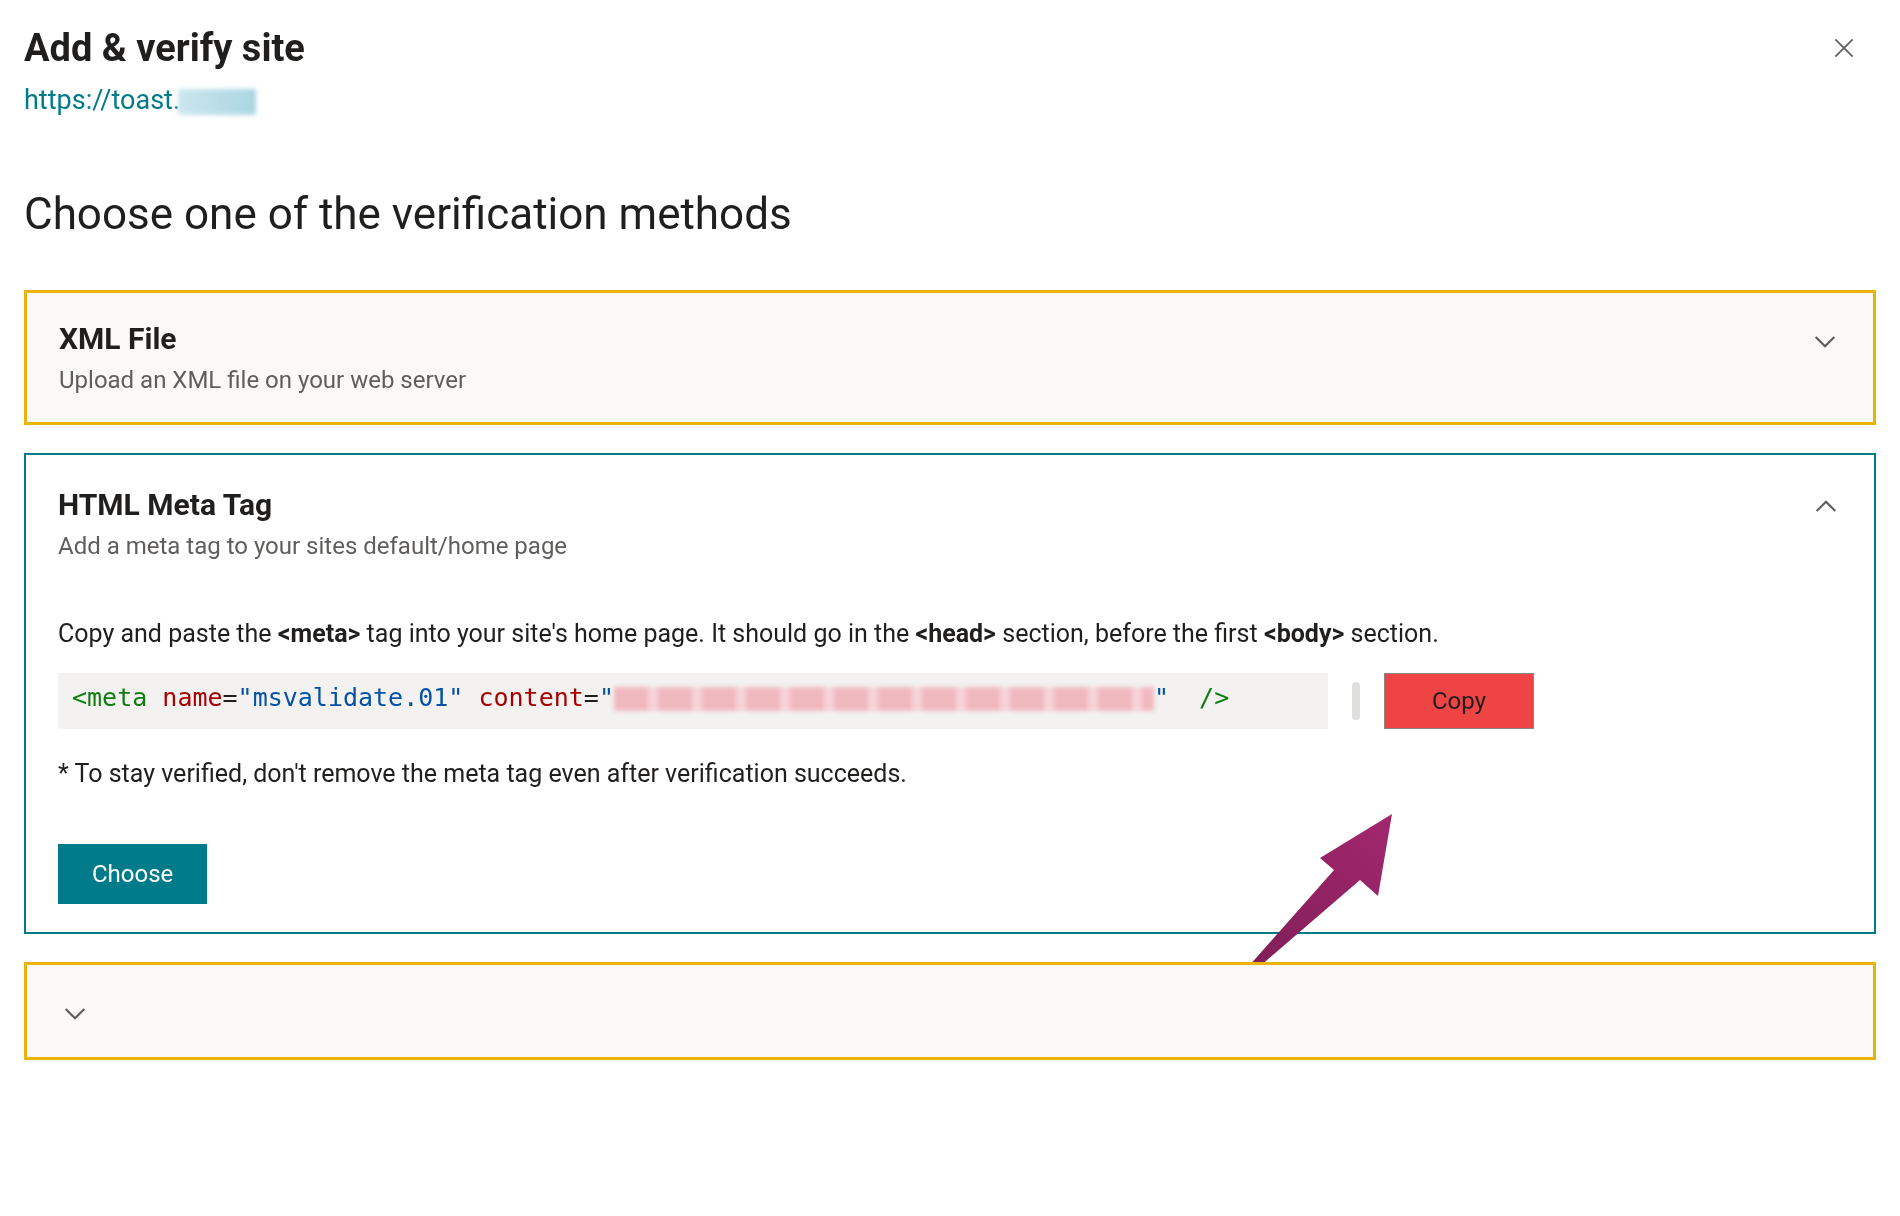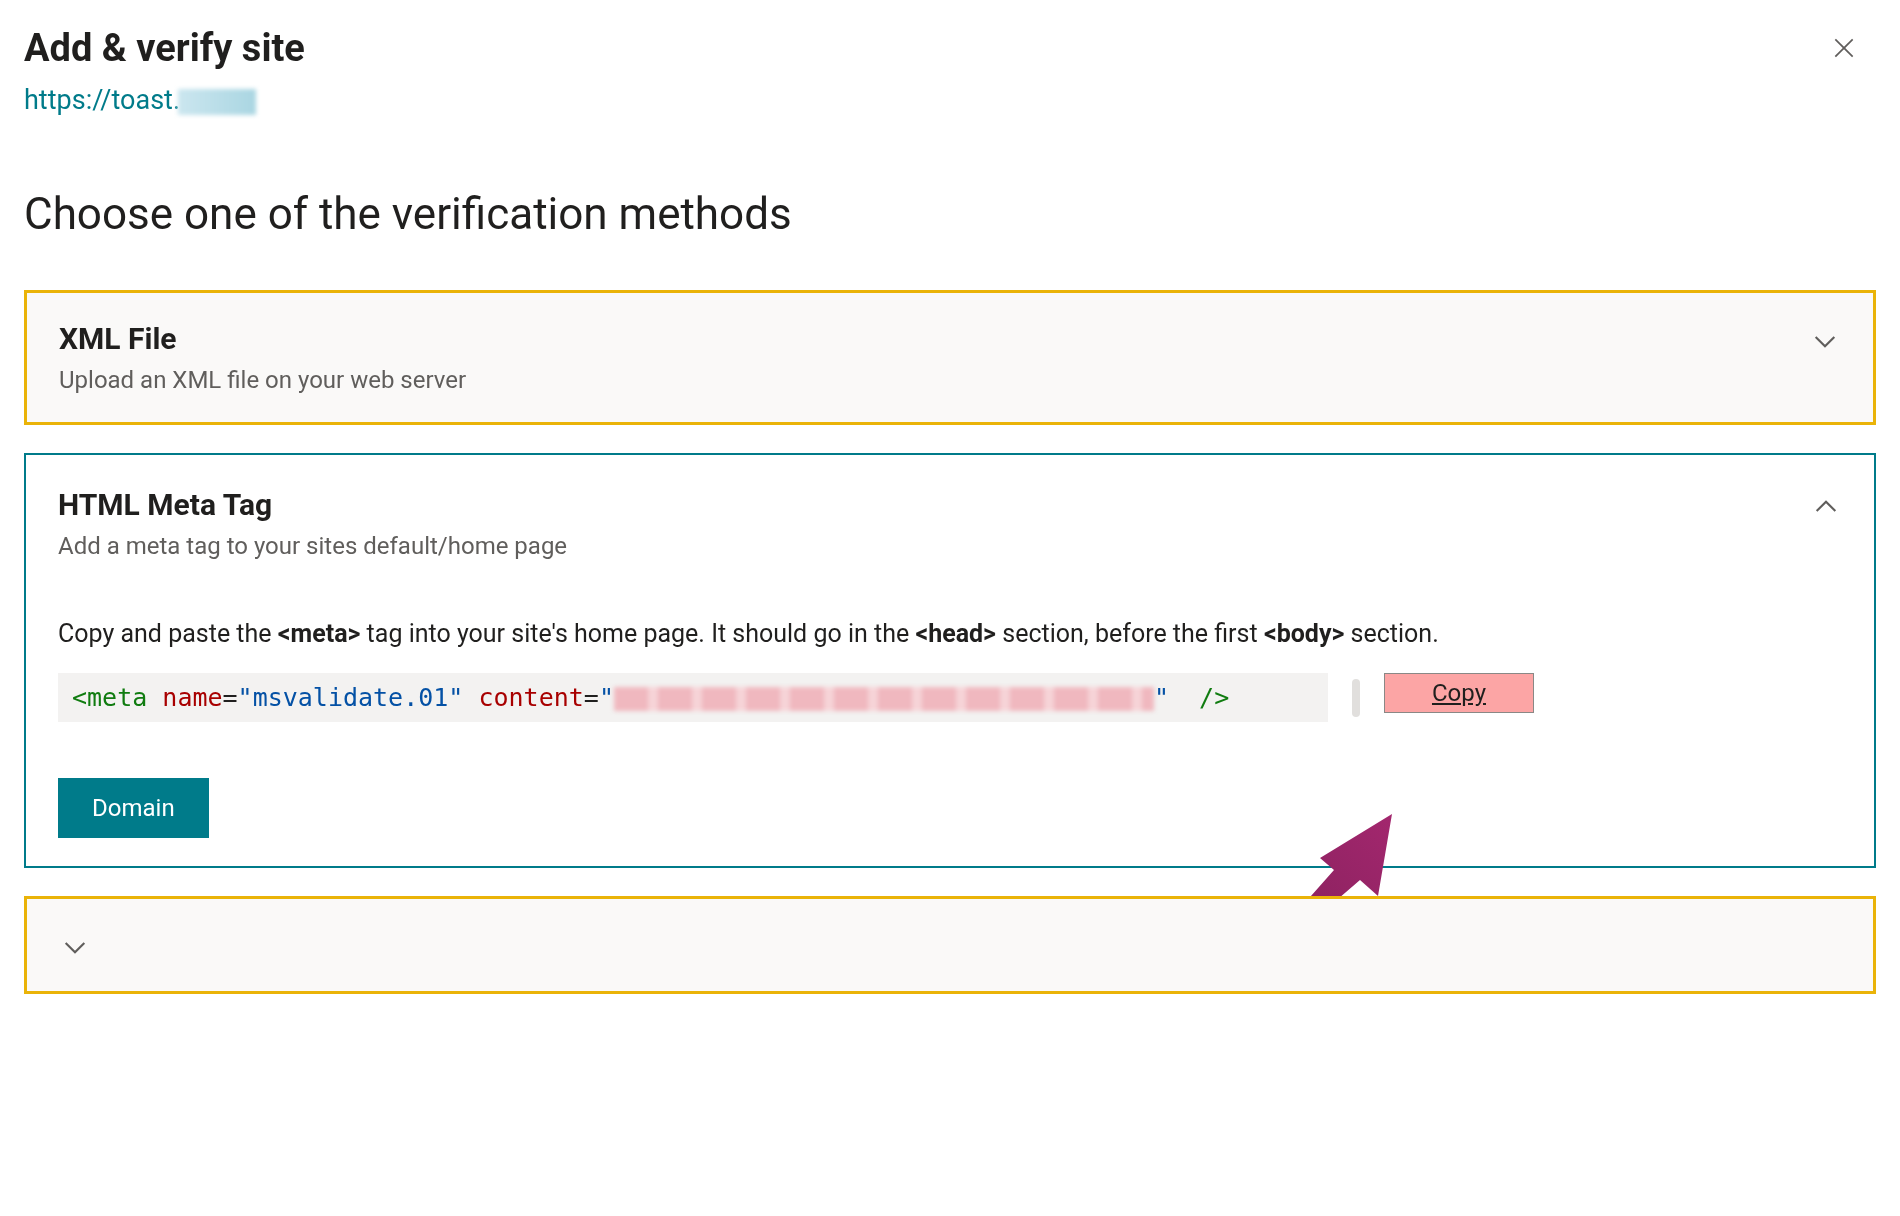--- a/index.html
+++ b/index.html
@@ -134,29 +134,28 @@
     width: 8px;
     background: #e1dfdd;
     border-radius: 4px;
     margin-top: 2px;
     margin-bottom: 2px;
     align-self: center;
     height: 38px;
   }
   .copy-btn {
     flex: 0 0 auto;
-    height: 40px;
+    height: 56px;
     width: 150px;
     border: 1px solid #8a8886;
-    background: #fca5a5;
+    background: #ef4444;
     font-size: 24px;
     color: #201f1e;
     cursor: pointer;
     font-family: inherit;
-    text-decoration: underline;
   }
   .note {
     margin-top: 30px;
     font-size: 25px;
     color: #201f1e;
   }
   .verify-btn {
     margin-top: 56px;
     height: 60px;
     padding: 0 34px;
@@ -233,22 +232,23 @@
           <div class="code-box">
             <span class="tok-tag">&lt;meta</span>
             <span class="tok-attr">name</span><span class="tok-eq">=</span><span class="tok-str">"msvalidate.01"</span>
             <span class="tok-attr">content</span><span class="tok-eq">=</span><span class="tok-str">"</span><span class="code-blur"></span><span class="tok-str">"</span>
             &nbsp;<span class="tok-tag">/&gt;</span>
           </div>
           <div class="scroll-hint"></div>
           <button class="copy-btn">Copy</button>
         </div>
 
-
-        <button class="verify-btn">Domain</button>
+        <p class="note">* To stay verified, don't remove the meta tag even after verification succeeds.</p>
+
+        <button class="verify-btn">Choose</button>
       </div>
 
       <svg class="arrow" viewBox="0 0 190 180">
         <defs>
           <linearGradient id="g" x1="0" y1="1" x2="1" y2="0">
             <stop offset="0" stop-color="#7a1e55"></stop>
             <stop offset="1" stop-color="#a3276e"></stop>
           </linearGradient>
         </defs>
         <polygon fill="url(#g)" points="8,176 24,168 118,62 104,50 176,6 162,88 144,72 28,172 "></polygon>

